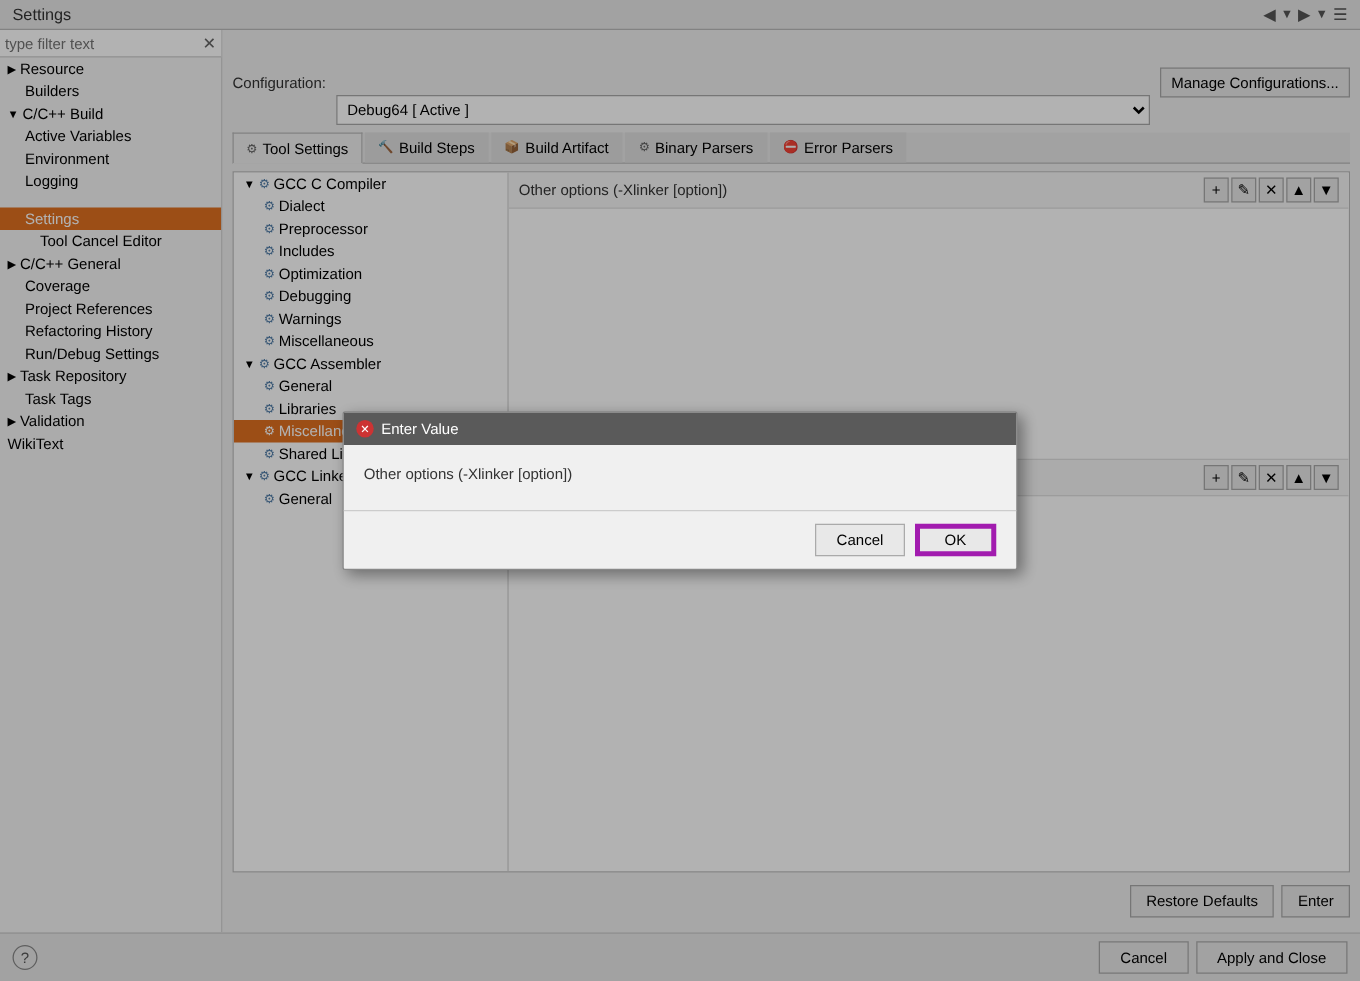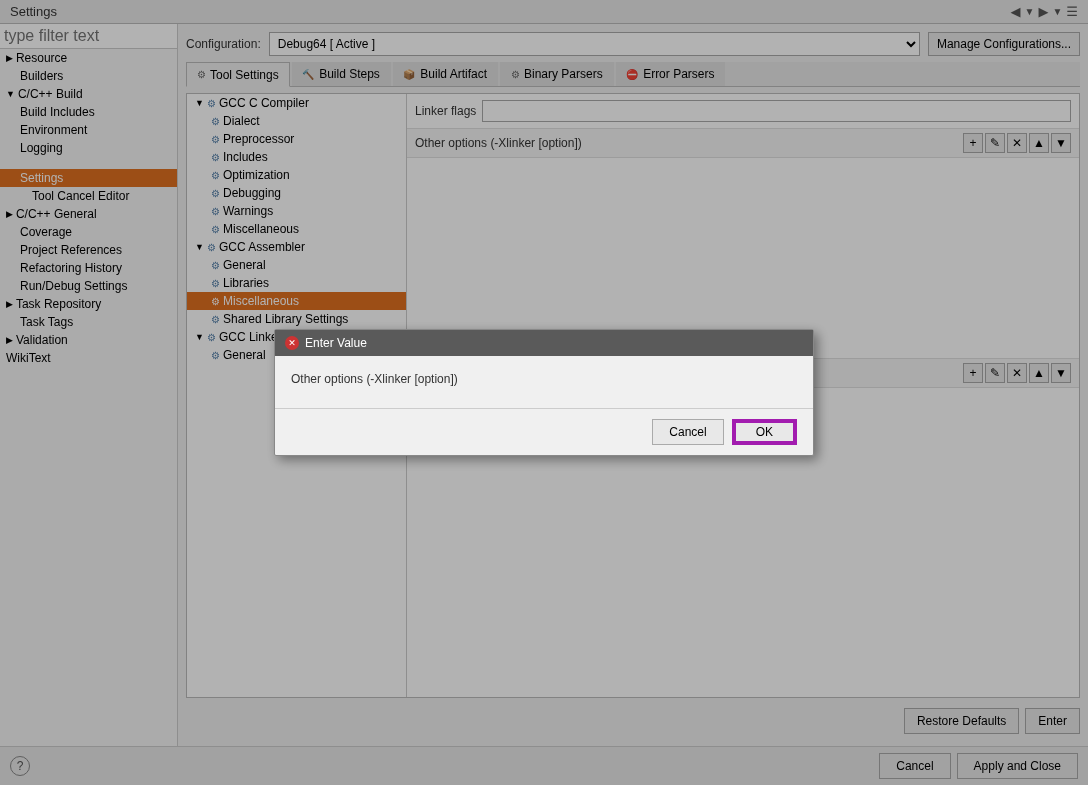--- a/index.html
+++ b/index.html
@@ -19,38 +19,38 @@
       <span style="cursor:pointer;color:#555;font-size:10px;">▼</span>
       <span style="cursor:pointer;color:#555;font-size:13px;">☰</span>
     </div>
   </div>
 
   <div style="display:flex;flex:1;overflow:hidden;">
 
     <div style="width:178px;min-width:178px;background:#f5f5f5;border-right:1px solid #ccc;display:flex;flex-direction:column;">
 
       <div style="display:flex;align-items:center;border-bottom:1px solid #ccc;padding:3px 4px;background:#fff;">
-        <input type="text" style="flex: 1 1 0%; border: none; outline: none; font-size: 16px; color: rgb(136, 136, 136); background: transparent;" placeholder="type filter text">
+        <input type="text" style="flex: 1 1 0%; border: none; outline: none; font-size: 12px; color: rgb(136, 136, 136); background: transparent;" placeholder="type filter text">
         <span style="color:#666;cursor:pointer;font-size:13px;">✕</span>
       </div>
 
       <div style="flex:1;overflow-y:auto;">
         <div style="padding:2px 4px 2px 6px;cursor:pointer;display:flex;align-items:center;gap:3px;font-size:12px;">
           <span style="font-size:9px;">▶</span>
           <span>Resource</span>
         </div>
         <div style="padding:2px 4px 2px 20px;cursor:pointer;display:flex;align-items:center;gap:3px;font-size:12px;">
           <span>Builders</span>
         </div>
         <div style="padding:2px 4px 2px 6px;cursor:pointer;display:flex;align-items:center;gap:3px;font-size:12px;">
           <span style="font-size:9px;">▼</span>
           <span>C/C++ Build</span>
         </div>
         <div style="padding:2px 4px 2px 20px;cursor:pointer;display:flex;align-items:center;gap:3px;font-size:12px;">
-          <span>Build Includes</span>
+          <span>Active Variables</span>
         </div>
         <div style="padding:2px 4px 2px 20px;cursor:pointer;display:flex;align-items:center;gap:3px;font-size:12px;">
           <span>Environment</span>
         </div>
         <div style="padding:2px 4px 14px 20px;cursor:pointer;display:flex;align-items:center;gap:3px;font-size:12px;">
           <span>Logging</span>
         </div>
         <div style="padding:2px 4px 2px 20px;cursor:pointer;display:flex;align-items:center;gap:3px;font-size:12px;background:#e07020;color:#fff;">
           <span>Settings</span>
         </div>
@@ -87,21 +87,21 @@
         <div style="padding:2px 4px 2px 6px;cursor:pointer;display:flex;align-items:center;gap:3px;font-size:12px;">
           <span>WikiText</span>
         </div>
       </div>
     </div>
 
     <div style="flex:1;display:flex;flex-direction:column;background:#f0f0f0;padding:8px;gap:6px;overflow:hidden;">
 
       <div style="display:flex;align-items:center;gap:8px;">
         <span style="font-size:12px;color:#333;white-space:nowrap;">Configuration:</span>
-        <div style="flex:1;position:relative;">
+        <div style="flex:1;position:relative;margin-top:44px;">
           <select style="width:100%;height:24px;border:1px solid #aaa;background:#fff;font-size:12px;padding:0 4px;">
             <option>Debug64  [ Active ]</option>
           </select>
         </div>
         <button style="height:24px;padding:0 8px;border:1px solid #aaa;background:#e8e8e8;cursor:pointer;font-size:12px;white-space:nowrap;">Manage Configurations...</button>
       </div>
 
       <div style="display:flex;border-bottom:1px solid #bbb;background:#e8e8e8;">
         <div style="padding:4px 10px;cursor:pointer;border:1px solid #bbb;border-bottom:1px solid #f0f0f0;display:flex;align-items:center;gap:4px;font-size:12px;background:#f0f0f0;margin-right:2px;margin-bottom:-1px;">
           <span style="font-size:10px;color:#666;">⚙</span>
@@ -188,24 +188,20 @@
             <span>GCC Linker</span>
           </div>
           <div style="padding:2px 4px 2px 24px;cursor:pointer;display:flex;align-items:center;gap:3px;font-size:12px;">
             <span style="font-size:10px;color:#5580aa;">⚙</span>
             <span>General</span>
           </div>
         </div>
 
         <div style="flex:1;display:flex;flex-direction:column;background:#fff;overflow:hidden;">
 
-          <div style="display:flex;align-items:center;padding:6px 8px;gap:6px;border-bottom:1px solid #e0e0e0;">
-            <span style="font-size:12px;color:#333;white-space:nowrap;">Linker flags</span>
-            <input type="text" style="flex: 1 1 0%; height: 22px; border: 1px solid rgb(170, 170, 170); font-size: 12px; padding: 0px 4px;" value="">
-          </div>
 
           <div style="display:flex;flex-direction:column;border-bottom:1px solid #e0e0e0;">
             <div style="display:flex;align-items:center;justify-content:space-between;padding:4px 8px;background:#f5f5f5;border-bottom:1px solid #e0e0e0;">
               <span style="font-size:12px;color:#333;">Other options (-Xlinker [option])</span>
               <div style="display:flex;gap:2px;">
                 <button style="width:20px;height:20px;border:1px solid #aaa;background:#e8e8e8;cursor:pointer;font-size:10px;display:flex;align-items:center;justify-content:center;">
                   <span>+</span>
                 </button>
                 <button style="width:20px;height:20px;border:1px solid #aaa;background:#e8e8e8;cursor:pointer;font-size:10px;display:flex;align-items:center;justify-content:center;">
                   <span>✎</span>

